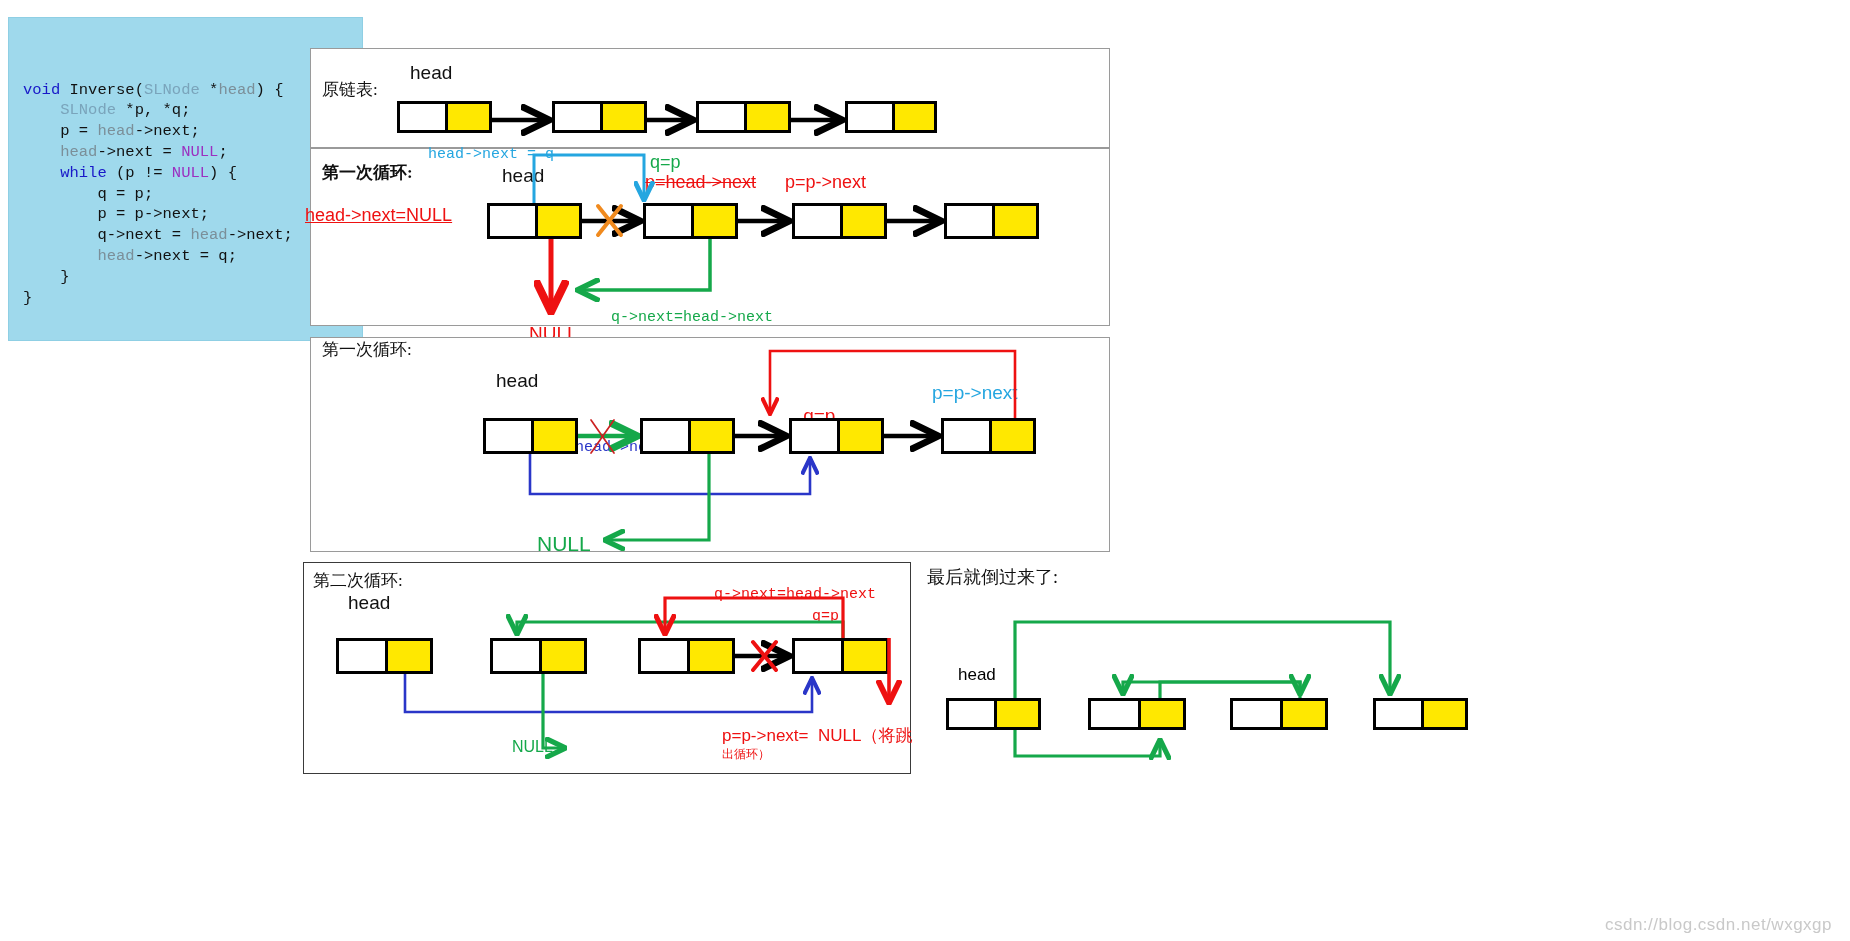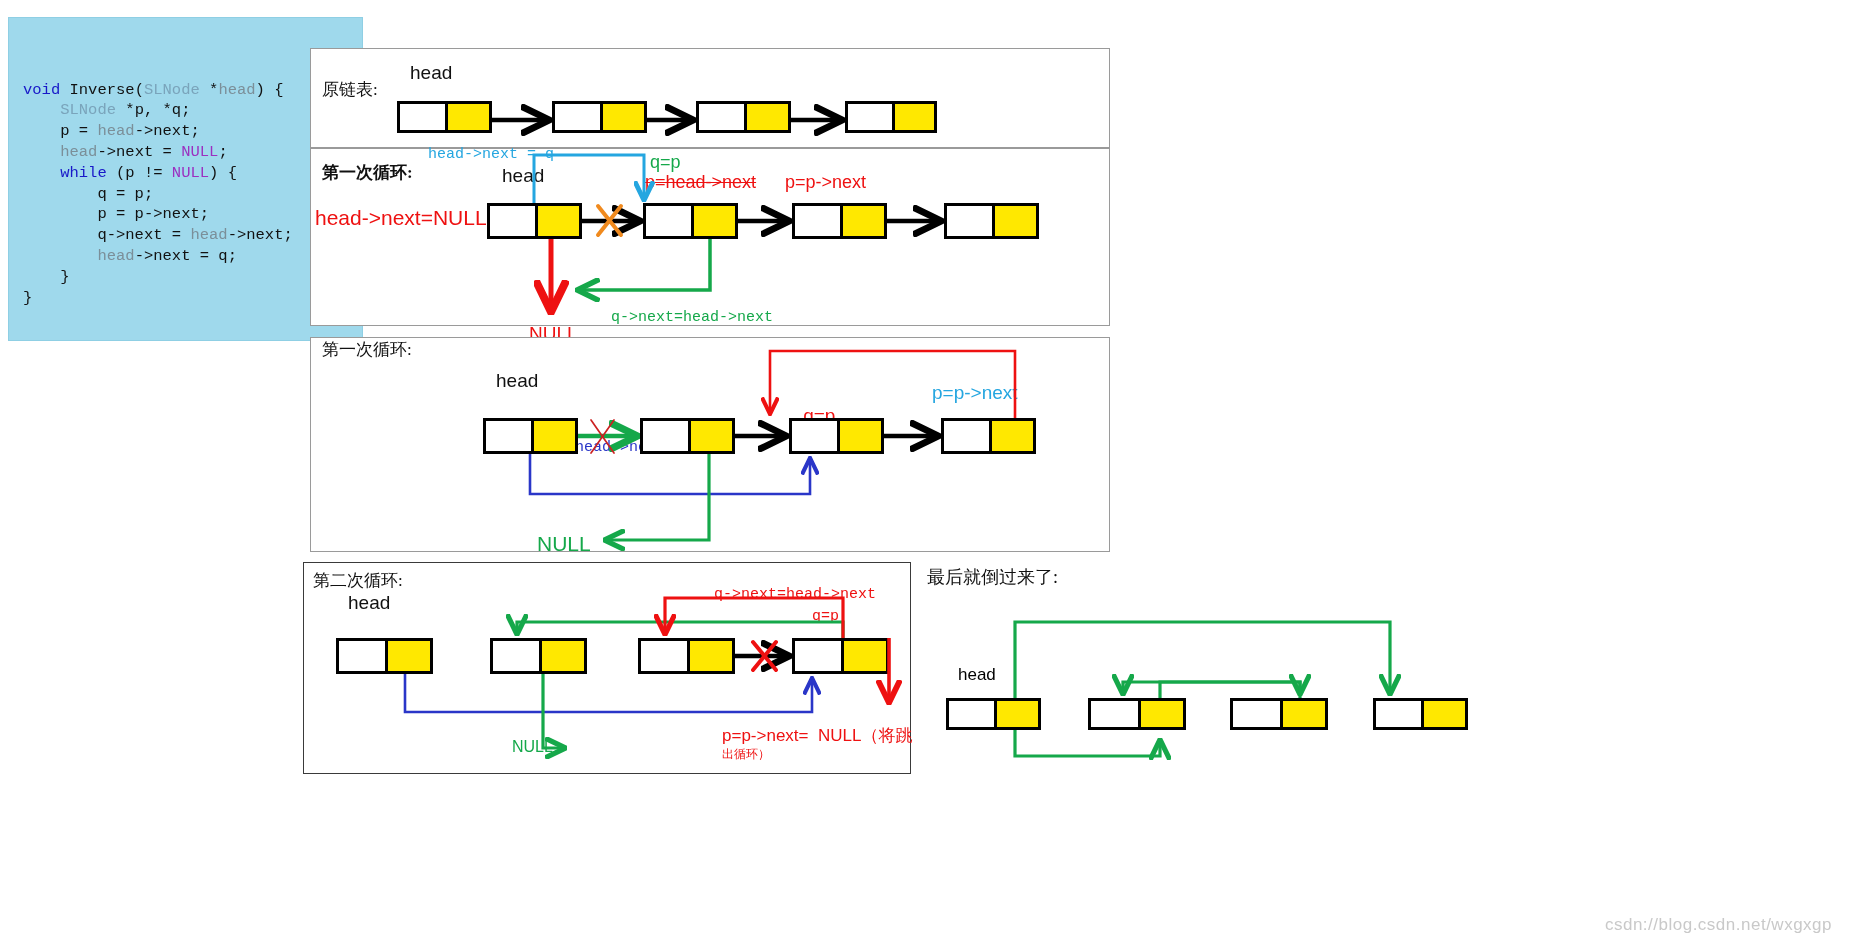--- a/index.html
+++ b/index.html
@@ -118,21 +118,21 @@
     <div class="ptr" style="width:43px;"></div>
   </div>
 
   <div class="panel" style="left:310px; top:148px; width:800px; height:178px;"></div>
   <div class="lbl cn" style="left:322px; top:164px;font-weight:bold;">第一次循环:</div>
   <div class="lbl head" style="left:502px; top:166px;">head</div>
   <div class="lbl mono cyan" style="left:428px; top:147px; font-size:15px;">head-&gt;next = q</div>
   <div class="lbl sans green" style="left:650px; top:153px; font-size:18px;">q=p</div>
   <div class="lbl sans red strike" style="left:645px; top:173px; font-size:18px;">p=head-&gt;next</div>
   <div class="lbl sans red" style="left:785px; top:173px; font-size:18px;">p=p-&gt;next</div>
-  <div class="lbl sans red" style="left:315px; top:206px; font-size:21px;">head-&gt;next=NULL</div>
+  <div class="lbl sans red" style="left:305px; top:206px; font-size:18px;text-decoration:underline;">head-&gt;next=NULL</div>
   <div class="lbl sans red" style="left:529px; top:324px; font-size:19px;">NULL</div>
   <div class="lbl mono green" style="left:611px; top:310px; font-size:15px;">q-&gt;next=head-&gt;next</div>
 
   <div class="node" style="left:487px; top:203px; width:95px; height:36px;">
     <div class="data" style="width:46px;"></div>
     <div class="ptr" style="width:45px;"></div>
   </div>
   <div class="node" style="left:643px; top:203px; width:95px; height:36px;">
     <div class="data" style="width:46px;"></div>
     <div class="ptr" style="width:45px;"></div>

